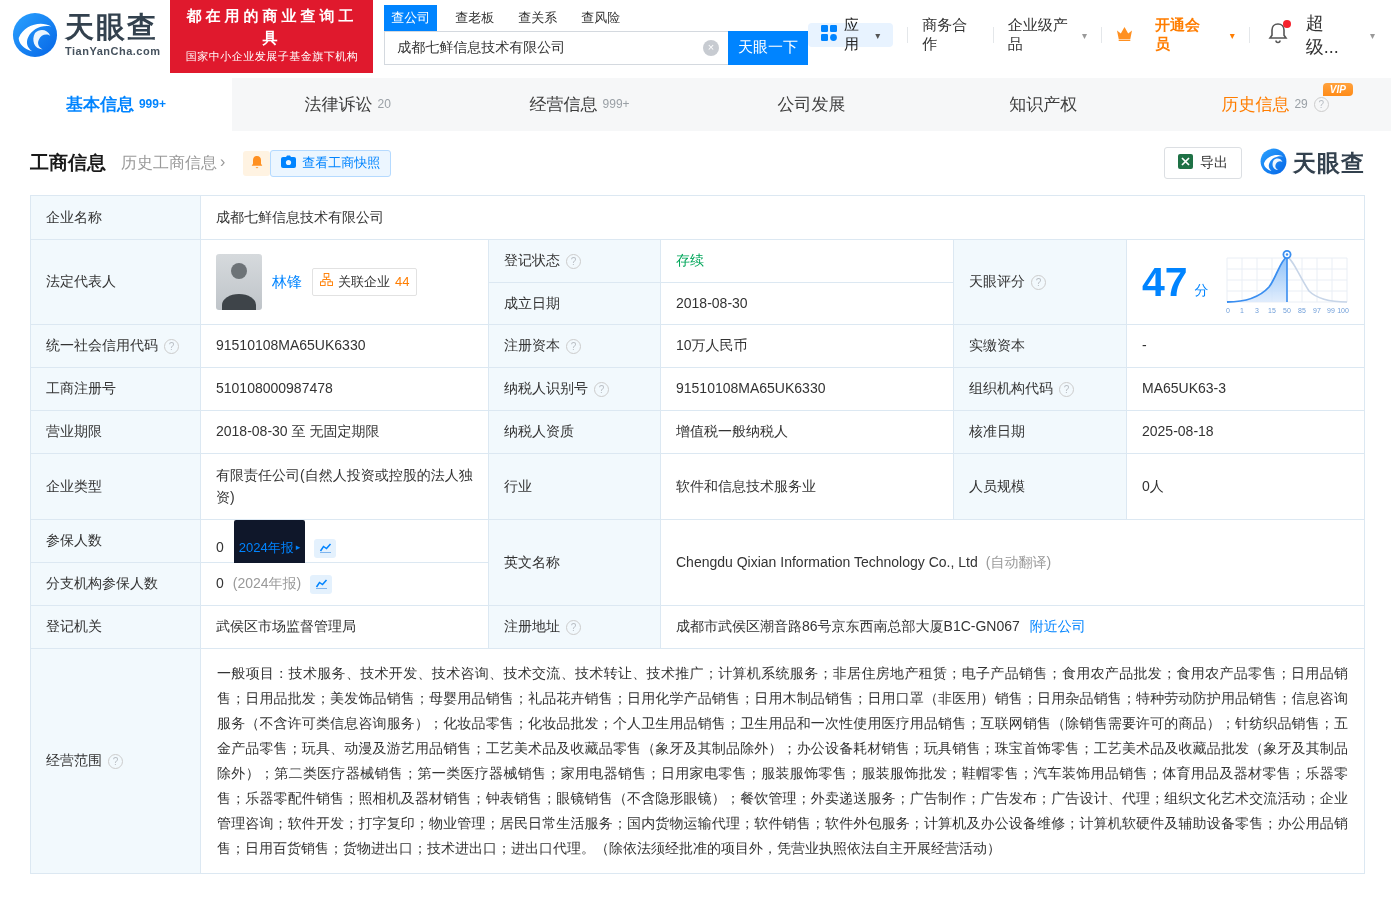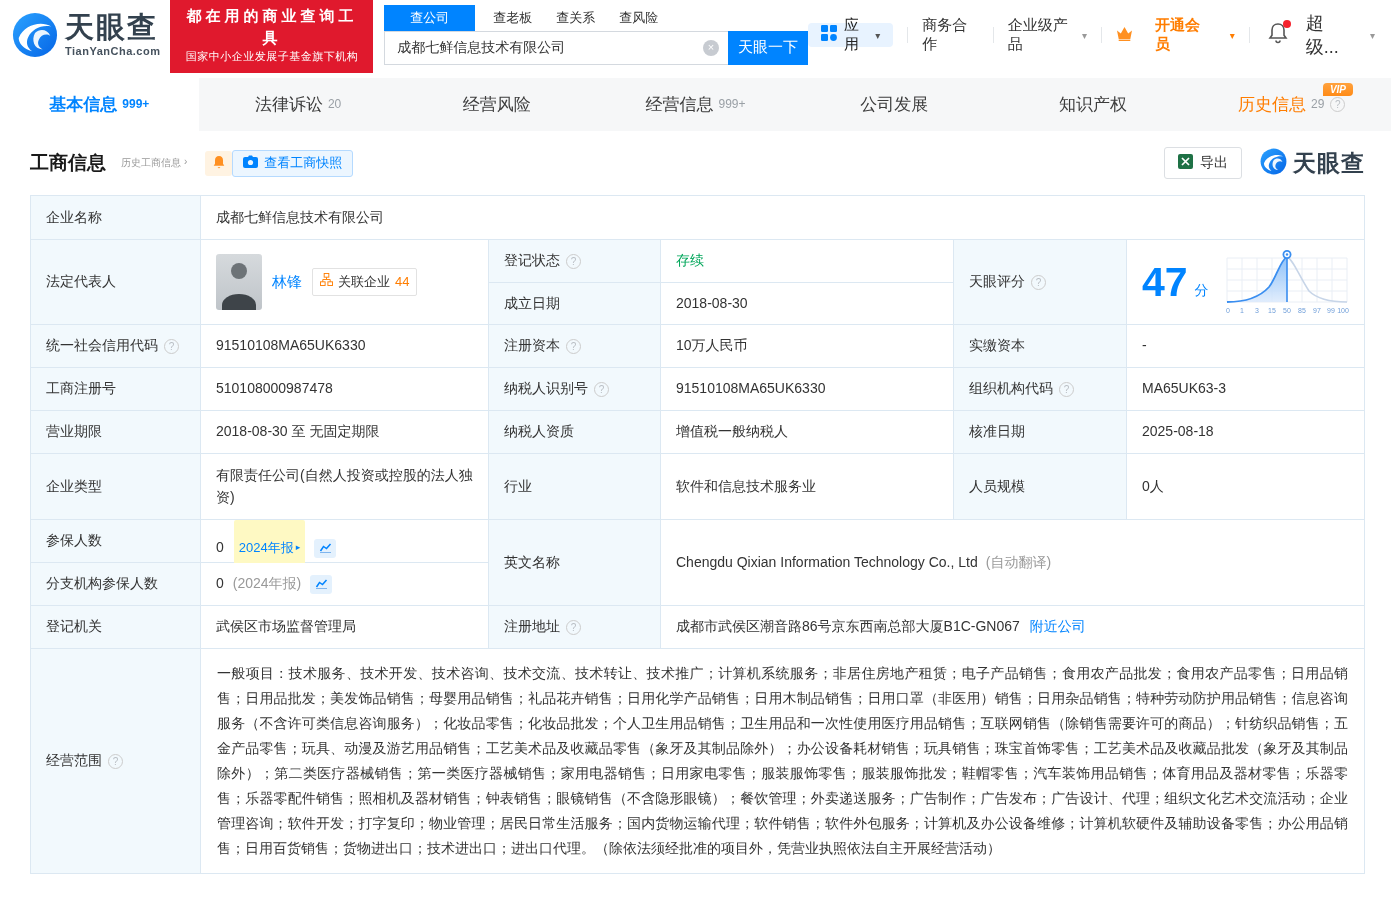--- a/index.html
+++ b/index.html
@@ -10,21 +10,21 @@
   .logo{display:flex;align-items:center;gap:7px;cursor:pointer;}
   .logo svg{display:block;}
   .brand-cn{font-size:29px;font-weight:bold;color:#33414e;letter-spacing:2px;line-height:1;}
   .brand-en{font-size:11px;font-weight:bold;color:#46525e;letter-spacing:.5px;margin-top:3px;}
   .banner{margin-left:10px;background:#e0192d;color:#fff;text-align:center;padding:8px 10px;line-height:1.45;}
   .banner .l1{font-size:15px;letter-spacing:4px;font-weight:bold;}
   .banner .l2{font-size:11px;letter-spacing:.5px;}
   .search{margin-left:11px;width:440px;}
   .s-tabs{display:flex;align-items:flex-end;font-size:13px;height:25px;}
   .s-tab{margin-right:24px;color:#333;padding-bottom:4px;}
-  .s-tab.active{background:#0084ff;color:#fff;padding:4px 26px;margin-right:18px;}
+  .s-tab.active{background:#0084ff;color:#fff;padding:4px 7px;margin-right:18px;}
   .s-row{display:flex;}
   .s-input{position:relative;flex:1;height:34px;border:1px solid #d4d9df;border-right:none;box-sizing:border-box;display:flex;align-items:center;}
   .s-input input{border:none;outline:none;width:100%;font-size:14px;color:#333;padding:0 30px 0 12px;font-family:inherit;background:transparent;}
   .clear-btn{position:absolute;right:9px;top:8px;width:16px;height:16px;border-radius:50%;background:#c7cbd1;color:#fff;font-size:11px;line-height:15px;text-align:center;cursor:pointer;}
   .s-btn{width:80px;height:34px;background:#0084ff;color:#fff;font-size:15px;border:none;display:flex;align-items:center;justify-content:center;cursor:pointer;}
   .hdr-right{margin-left:auto;display:flex;align-items:center;}
   .apps{display:flex;align-items:center;background:#e8f3ff;border-radius:4px;height:24px;padding:0 13px;cursor:pointer;}
   .apps .lab{font-size:15px;color:#222;margin:0 5px 0 7px;}
   .caret{font-size:10px;color:#999;}
   .caret.dark{color:#555;} .caret.orange{color:#ff7d00;}
@@ -43,21 +43,21 @@
   .tab.active .cnt{color:#0084ff;}
   .tab.history{color:#ff7d00;}
   .vip-badge{position:absolute;top:5px;right:38px;background:linear-gradient(#ffa23e,#ff8b17);color:#fff;
     font-size:10px;font-style:italic;font-weight:bold;padding:1px 7px;border-radius:4px 4px 4px 0;}
   .q{display:inline-block;width:15px;height:15px;border-radius:50%;border:1px solid #ccc;color:#b9bec4;
     font-size:10px;line-height:14px;text-align:center;flex:none;cursor:pointer;box-sizing:border-box;}
   .tab .q{margin-left:6px;}
   
   .sec{display:flex;align-items:center;height:64px;padding:0 26px 0 30px;}
   .sec-title{font-size:19px;font-weight:bold;color:#1a1a1a;}
-  .sec-hist{font-size:10px;color:#999;margin-left:15px;display:flex;align-items:flex-start;gap:3px;}
+  .sec-hist{font-size:16px;color:#999;margin-left:15px;display:flex;align-items:flex-start;gap:3px;}
   .sec-bell{width:27px;height:25px;background:#fff3e2;border-radius:3px;margin-left:18px;display:flex;align-items:center;justify-content:center;cursor:pointer;}
   .snap-btn{height:25px;display:flex;align-items:center;gap:6px;background:#ecf6ff;border:1px solid #b5daff;border-radius:3px;padding:0 10px;font-size:13px;color:#0084ff;cursor:pointer;}
   .sec-right{margin-left:auto;display:flex;align-items:center;gap:18px;}
   .export-btn{height:30px;border:1px solid #dcdfe3;border-radius:3px;background:#fff;display:flex;align-items:center;gap:7px;padding:0 13px;font-size:14px;color:#333;cursor:pointer;}
   .wm-logo{display:flex;align-items:center;gap:6px;}
   .wm-logo .t{font-size:23px;font-weight:bold;color:#33414e;letter-spacing:1px;}
   
   .tbl{margin:0 26px 0 30px;display:grid;
     grid-template-columns:170px 288px 172px 293px 173px 1fr;
     grid-template-rows:44px 43px 42px 43px 43px 43px 66px 43px 43px 43px auto;
@@ -71,21 +71,21 @@
   .photo{width:46px;height:56px;border-radius:3px;flex:none;position:relative;overflow:hidden;
     background:linear-gradient(#d6dadd,#bfc4c9);cursor:pointer;}
   .photo::before{content:"";position:absolute;top:9px;left:50%;transform:translateX(-50%);width:16px;height:16px;border-radius:50%;background:#6d7377;}
   .photo::after{content:"";position:absolute;bottom:-6px;left:50%;transform:translateX(-50%);width:34px;height:22px;border-radius:50% 50% 0 0;background:#3e4449;}
   .rep-name{margin:0 10px;font-size:15px;}
   .rel-badge{display:flex;align-items:center;gap:5px;border:1px solid #e2e2e2;border-radius:2px;padding:3px 7px;font-size:13px;cursor:pointer;background:#fff;}
   .rel-badge .n{color:#ff7d00;}
   .score-num{font-size:41px;font-weight:bold;color:#0084ff;line-height:1;}
   .score-unit{font-size:14px;color:#0084ff;margin:18px 0 0 3px;}
   .score-cell{gap:4px;padding-right:8px;}
-  .chip{margin-left:10px;background:#fef9c3;color:#0084ff;font-size:13px;padding:18px 5px;border-radius:2px;cursor:pointer;display:inline-flex;align-items:center;gap:2px;}
+  .chip{margin-left:10px;background:#0f172a;color:#0084ff;font-size:13px;padding:18px 5px;border-radius:2px;cursor:pointer;display:inline-flex;align-items:center;gap:2px;}
   .chip .tri{font-size:9px;}
   .trend{margin-left:9px;width:22px;height:19px;background:#e4f1fd;border-radius:3px;display:inline-flex;align-items:center;justify-content:center;cursor:pointer;flex:none;}
   .paren{color:#999;margin-left:9px;}
   .scope-val{display:block;padding:12px 16px;line-height:25px;text-align:justify;}
   .addr-link{margin-left:10px;}
   .eng-note{color:#999;margin-left:8px;}
 </style>
 </head>
 <body>
 
@@ -169,23 +169,20 @@
 </div>
 
 <div class="tabbar">
   <div class="tab active">
     <span>基本信息</span>
       <span class="cnt">999+</span>
   </div>
   <div class="tab">
     <span>法律诉讼</span>
       <span class="cnt">20</span>
-  </div>
-  <div class="tab">
-    <span>经营风险</span>
   </div>
   <div class="tab">
     <span>经营信息</span>
       <span class="cnt">999+</span>
   </div>
   <div class="tab">
     <span>公司发展</span>
   </div>
   <div class="tab">
     <span>知识产权</span>

